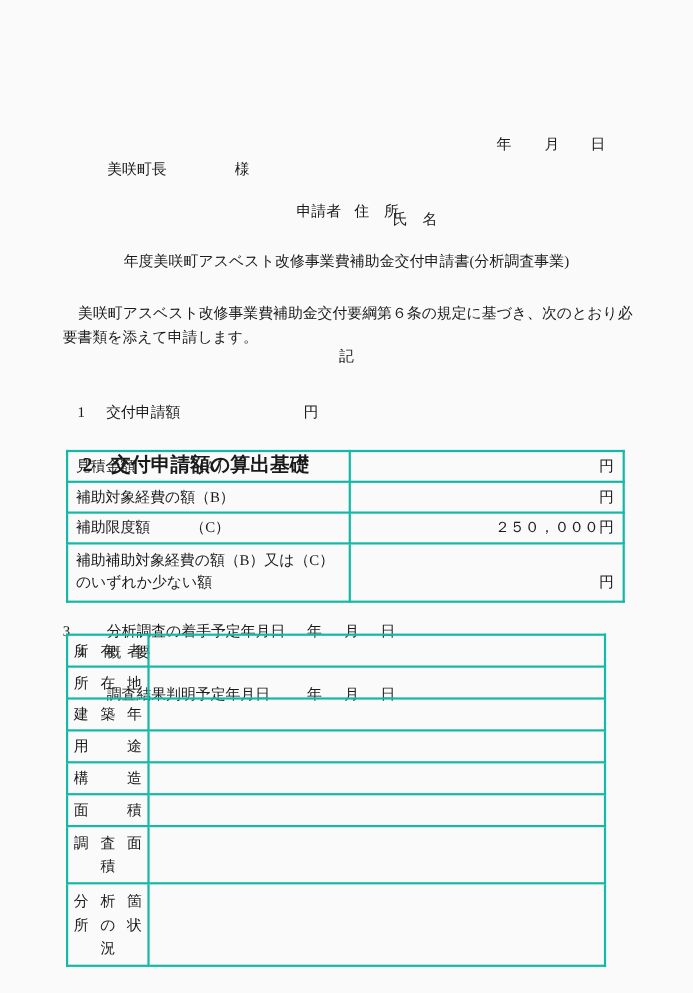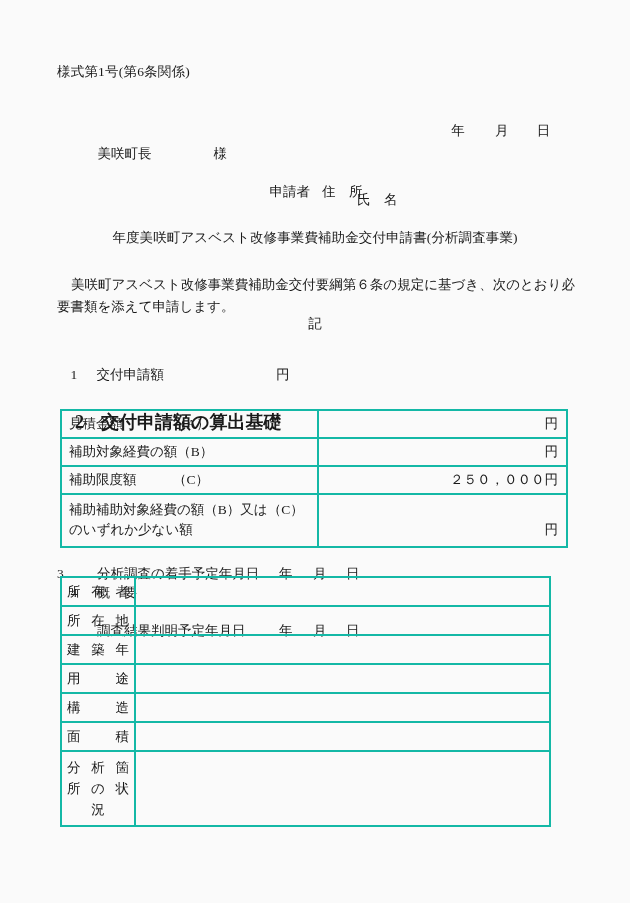--- a/index.html
+++ b/index.html
@@ -186,21 +186,20 @@
     text-align-last: justify;
     text-justify: inter-ideograph;
   }
   #table-outline .ctr { display: block; text-align: center; }
 </style>
 </head>
 <body>
 
 <div class="page">
 
-  <div class="abs jp" id="form-code">様式第1号(第6条関係)</div>
 
   <div class="abs jp" id="date-line">
     <span class="seg">年</span><span class="gap-a"></span><span class="seg">月</span><span class="gap-b"></span><span class="seg">日</span>
   </div>
 
   <div class="abs jp" id="recipient">
     <span>美咲町長</span><span class="honorific">様</span>
   </div>
 
   <div class="abs jp" id="applicant-address">
@@ -313,20 +312,29 @@
         </td>
       </tr>
       <tr class="single">
         <td class="label">
           <span class="just">面積</span>
         </td>
         <td class="blank">
           <span></span>
         </td>
       </tr>
+      <tr class="double">
+        <td class="label">
+          <span class="just">調査面</span>
+          <span class="ctr">積</span>
+        </td>
+        <td class="blank">
+          <span></span>
+        </td>
+      </tr>
       <tr class="triple">
         <td class="label">
           <span class="just">分析箇</span>
           <span class="just">所の状</span>
           <span class="ctr">況</span>
         </td>
         <td class="blank">
           <span></span>
         </td>
       </tr>

